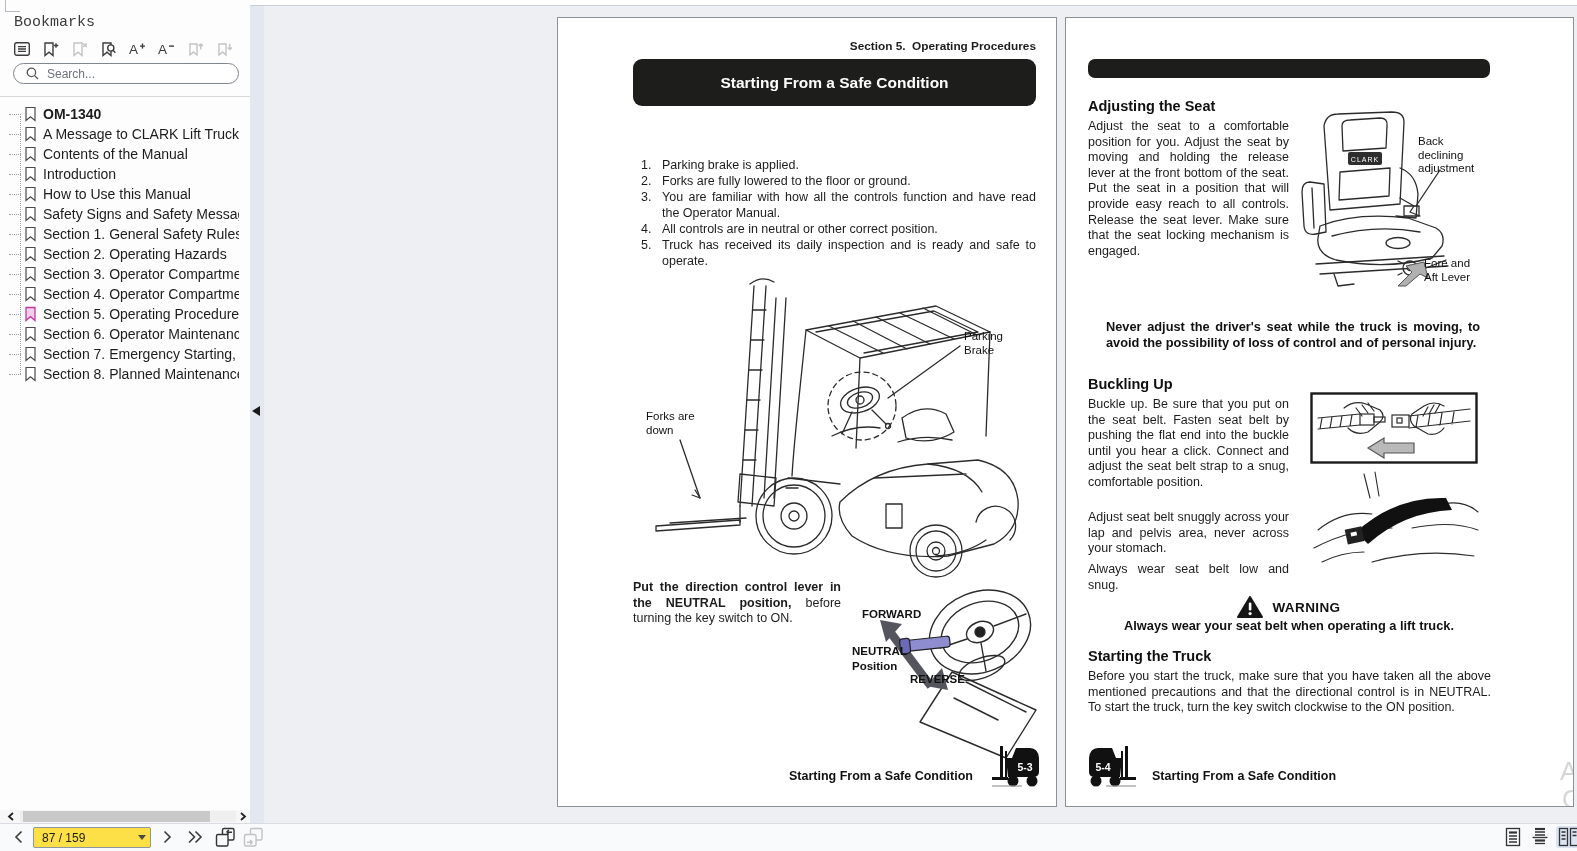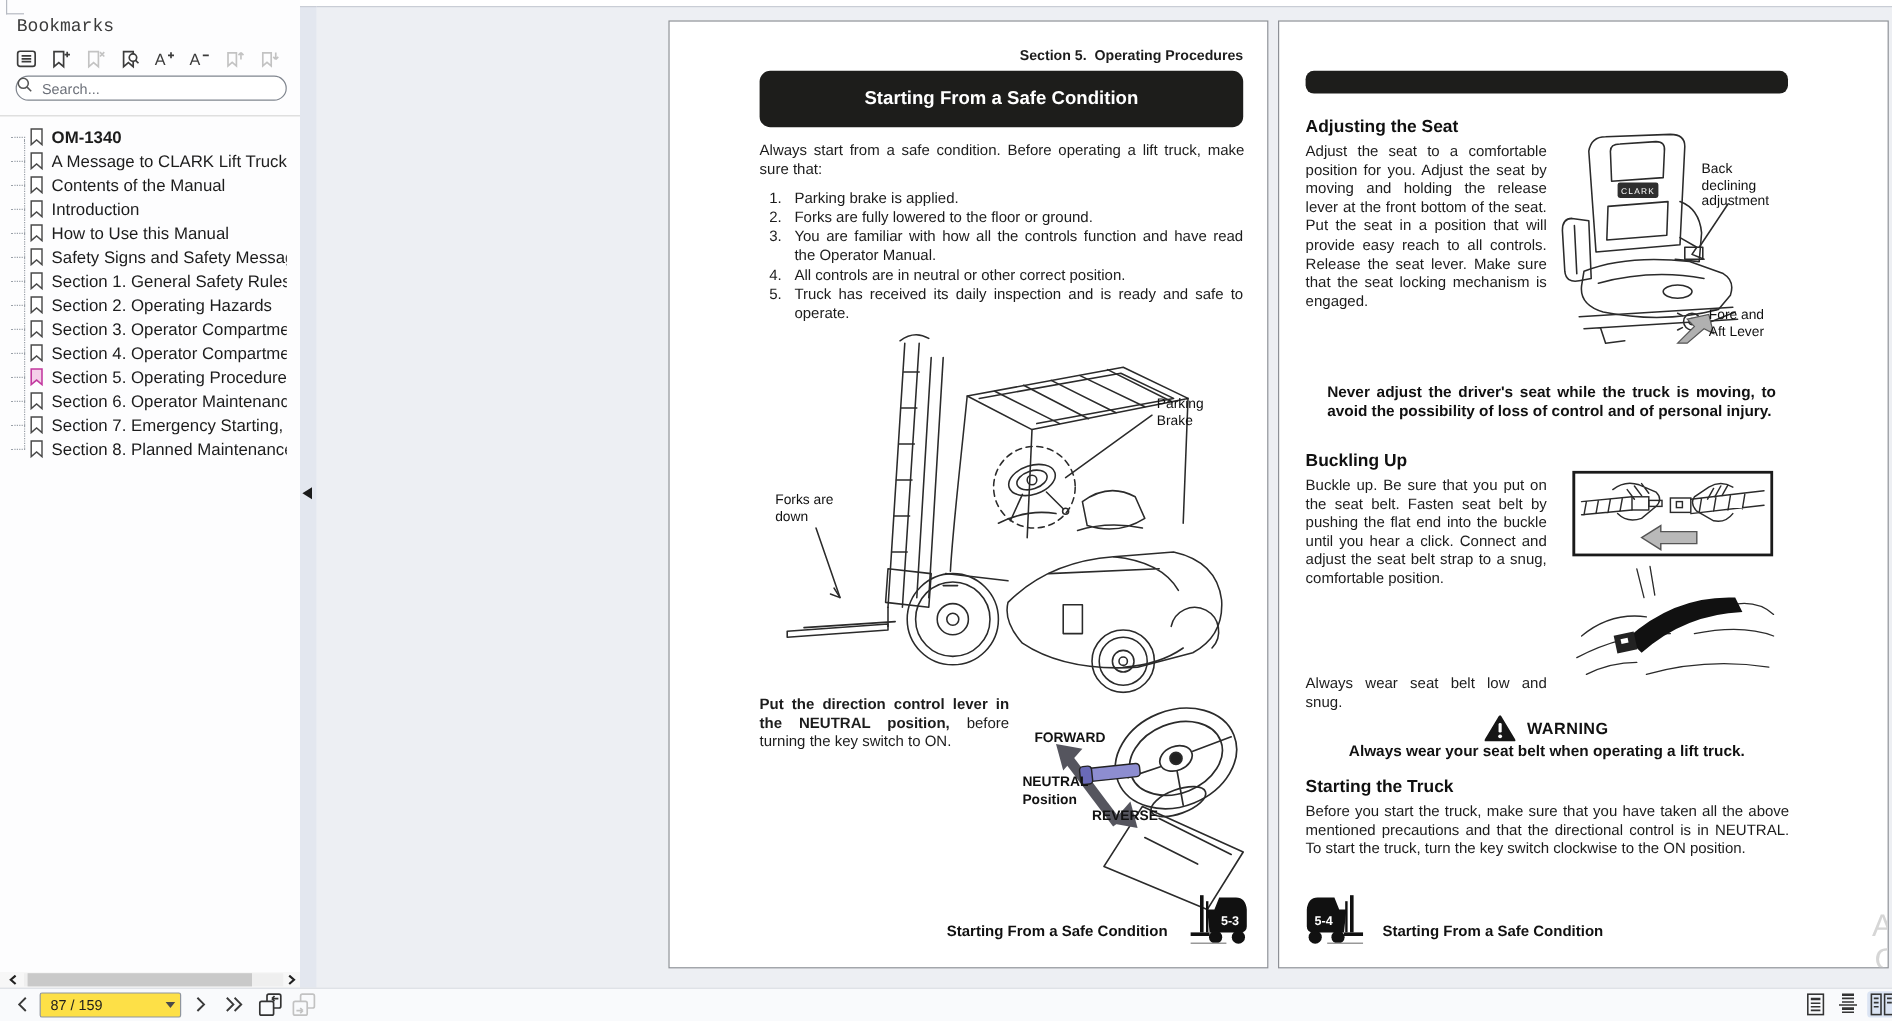--- a/index.html
+++ b/index.html
@@ -8,21 +8,21 @@
   .app{position:absolute;left:0;top:0;width:1577px;height:851px;}
 
   
   .sidebar{position:absolute;left:0;top:0;width:250px;height:810px;background:#fdfdfe;}
   .notch{position:absolute;left:5px;top:0;width:14px;height:11px;
          border-left:1px solid #b6bac2;border-bottom:1px solid #b6bac2;}
   .sb-title{position:absolute;left:14px;top:14px;font-size:15px;color:#3b3b3b;font-family:Liberation Mono, monospace;}
   .sb-toolbar{position:absolute;left:12px;top:38px;height:22px;display:flex;gap:9px;align-items:center;}
   .sb-btn{width:20px;height:20px;display:flex;align-items:center;justify-content:center;cursor:pointer;}
   .searchbox{position:absolute;left:13px;top:63px;width:226px;height:21px;border:1px solid #80868f;
-             border-radius:11px;background:#fff;display:flex;padding:0 0;box-sizing:border-box;}
+             border-radius:11px;background:#fff;display:flex;align-items:center;padding:0 12px;box-sizing:border-box;}
   .searchbox input{border:none;outline:none;flex:1;font-size:12px;color:#444;background:transparent;
                    font-family:"Liberation Sans",sans-serif;margin-left:6px;}
   .searchbox input::placeholder{color:#6d717a;}
   .sb-sep{position:absolute;left:0;top:96px;width:250px;border-top:1px solid #d8d8d8;}
   .bm-list{position:absolute;left:0;top:104px;width:250px;}
   .bm-tree-line{position:absolute;left:20px;top:12px;bottom:10px;border-left:1px dotted #9aa0a8;}
   .bm-row{position:relative;height:20px;display:flex;align-items:center;cursor:pointer;}
   .bm-stub{width:12px;border-top:1px dotted #9aa0a8;margin-left:9px;}
   .bm-ico{margin-left:3px;flex:none;display:flex;}
   .bm-label{margin-left:6px;font-size:14px;color:#1c1c1c;white-space:nowrap;overflow:hidden;width:196px;}
@@ -288,21 +288,20 @@
   <div class="divider"></div>
   <div class="collapse-handle"></div>
 
   <div class="viewer"></div>
 
   <section class="page page-left">
     <div class="abs doc doc-small-bold" style="left:75px;top:21px;width:403px;text-align:right;">Section 5.  Operating Procedures</div>
 
     <div class="abs titlebar" style="left:75px;top:41px;width:403px;height:47px;line-height:47px;">Starting From a Safe Condition</div>
 
-    <div class="abs body-text" style="left:75px;top:100px;width:404px;">Always start from a safe condition. Before operating a lift truck, make sure that:</div>
 
     <div class="abs olist" style="left:83px;top:139px;width:395px;">
       <div class="oli">
           <span class="onum">1.</span>
           <span class="otxt">Parking brake is applied.</span>
         </div>
       <div class="oli">
           <span class="onum">2.</span>
           <span class="otxt">Forks are fully lowered to the floor or ground.</span>
         </div>
@@ -456,20 +455,21 @@
     <div class="abs label-pre" style="left:352px;top:117px;">Back
 declining
 adjustment</div>
     <div class="abs label-pre" style="left:358px;top:239px;">Fore and
 Aft Lever</div>
 
     <div class="abs warn-body" style="left:40px;top:301px;width:374px;text-align:justify;">Never adjust the driver's seat while the truck is moving, to avoid the possibility of loss of control and of personal injury.</div>
 
     <div class="abs heading" style="left:22px;top:358px;">Buckling Up</div>
     <div class="abs body-text" style="left:22px;top:379px;width:201px;">Buckle up. Be sure that you put on the seat belt. Fasten seat belt by pushing the flat end into the buckle until you hear a click. Connect and adjust the seat belt strap to a snug, comfortable position.</div>
+    <div class="abs body-text" style="left:22px;top:492px;width:201px;">Adjust seat belt snuggly across your lap and pelvis area, never across your stomach.</div>
     <div class="abs body-text" style="left:22px;top:544px;width:201px;">Always wear seat belt low and snug.</div>
 
     <svg class="abs" style="left:244px;top:374px;" width="168" height="72" viewBox="0 0 168 72">
       <rect x="1.5" y="1.5" width="165" height="69" fill="#fff" stroke="#1a1a1a" stroke-width="2.4"></rect>
       <g fill="none" stroke="#2b2b2b" stroke-width="1.2" stroke-linecap="round">
         <path d="M8,26 L50,22 M8,37 L50,33 M12,26 l-2,11 M22,25 l-2,11 M32,24 l-2,11 M42,23 l-2,11"></path>
         <rect x="50" y="22" width="14" height="11"></rect>
         <rect x="64" y="25" width="11" height="5"></rect>
         <rect x="82" y="23" width="17" height="12"></rect>
         <rect x="87" y="26" width="5" height="5"></rect>

